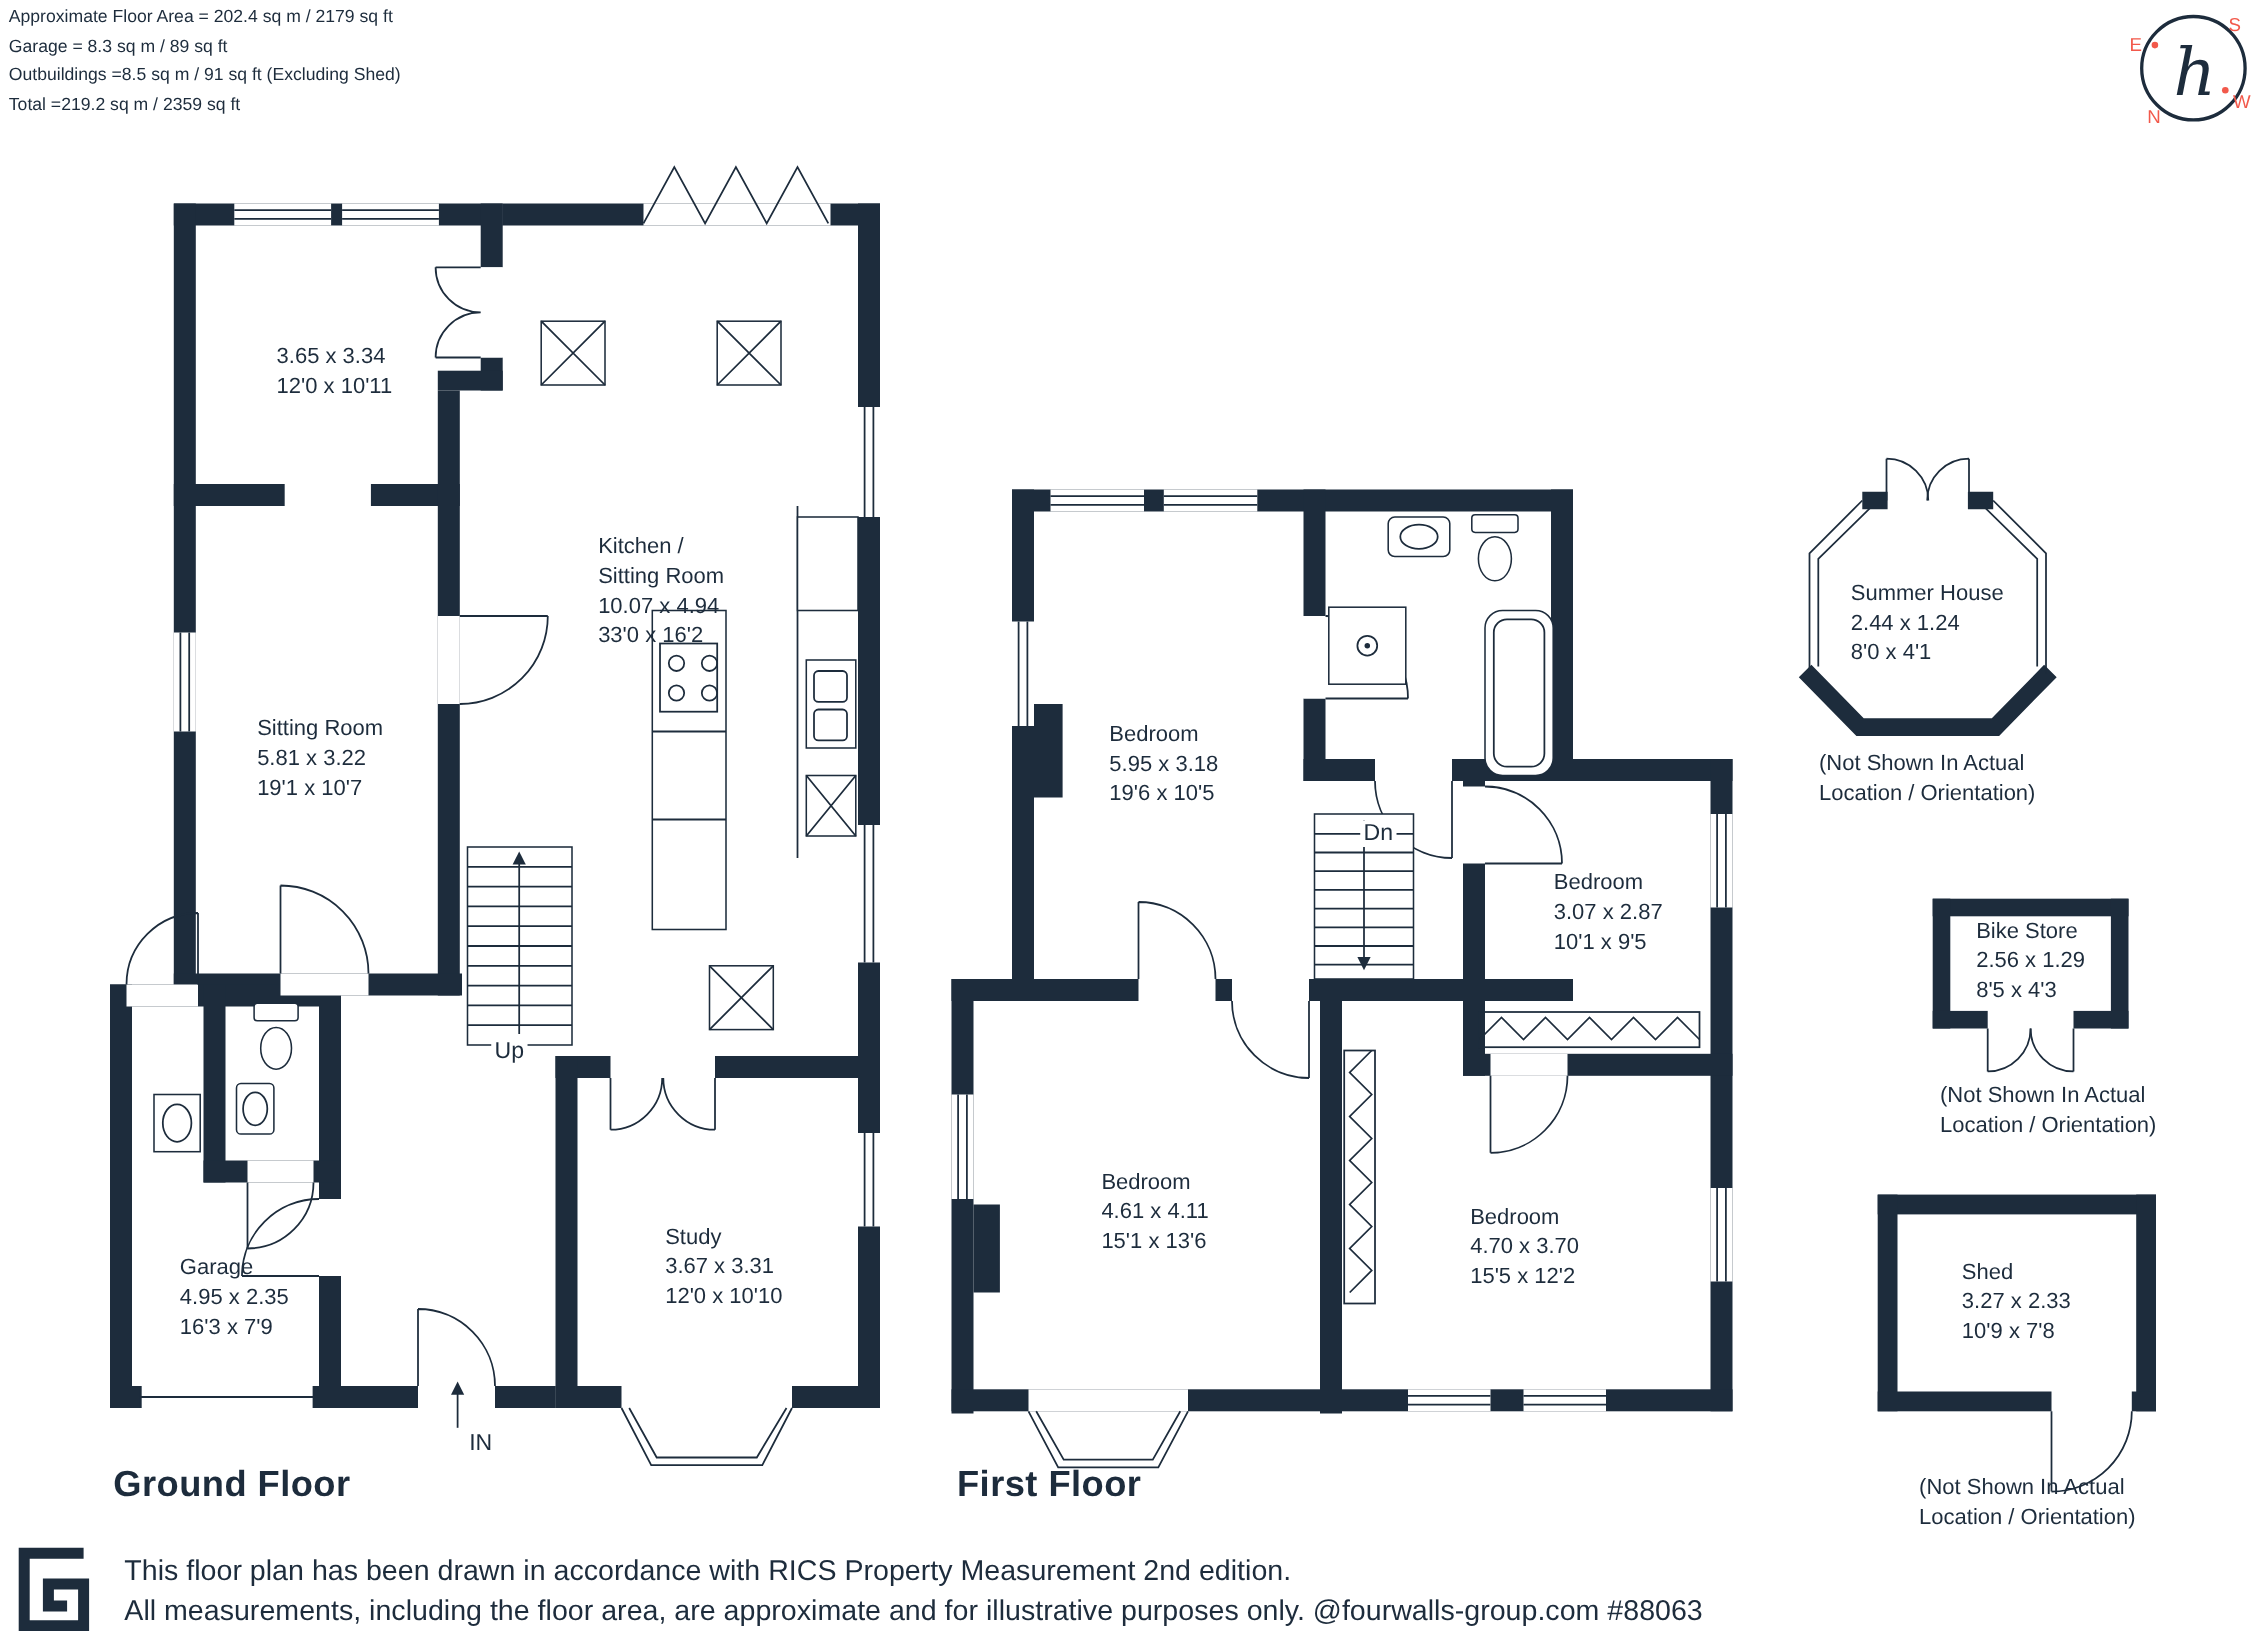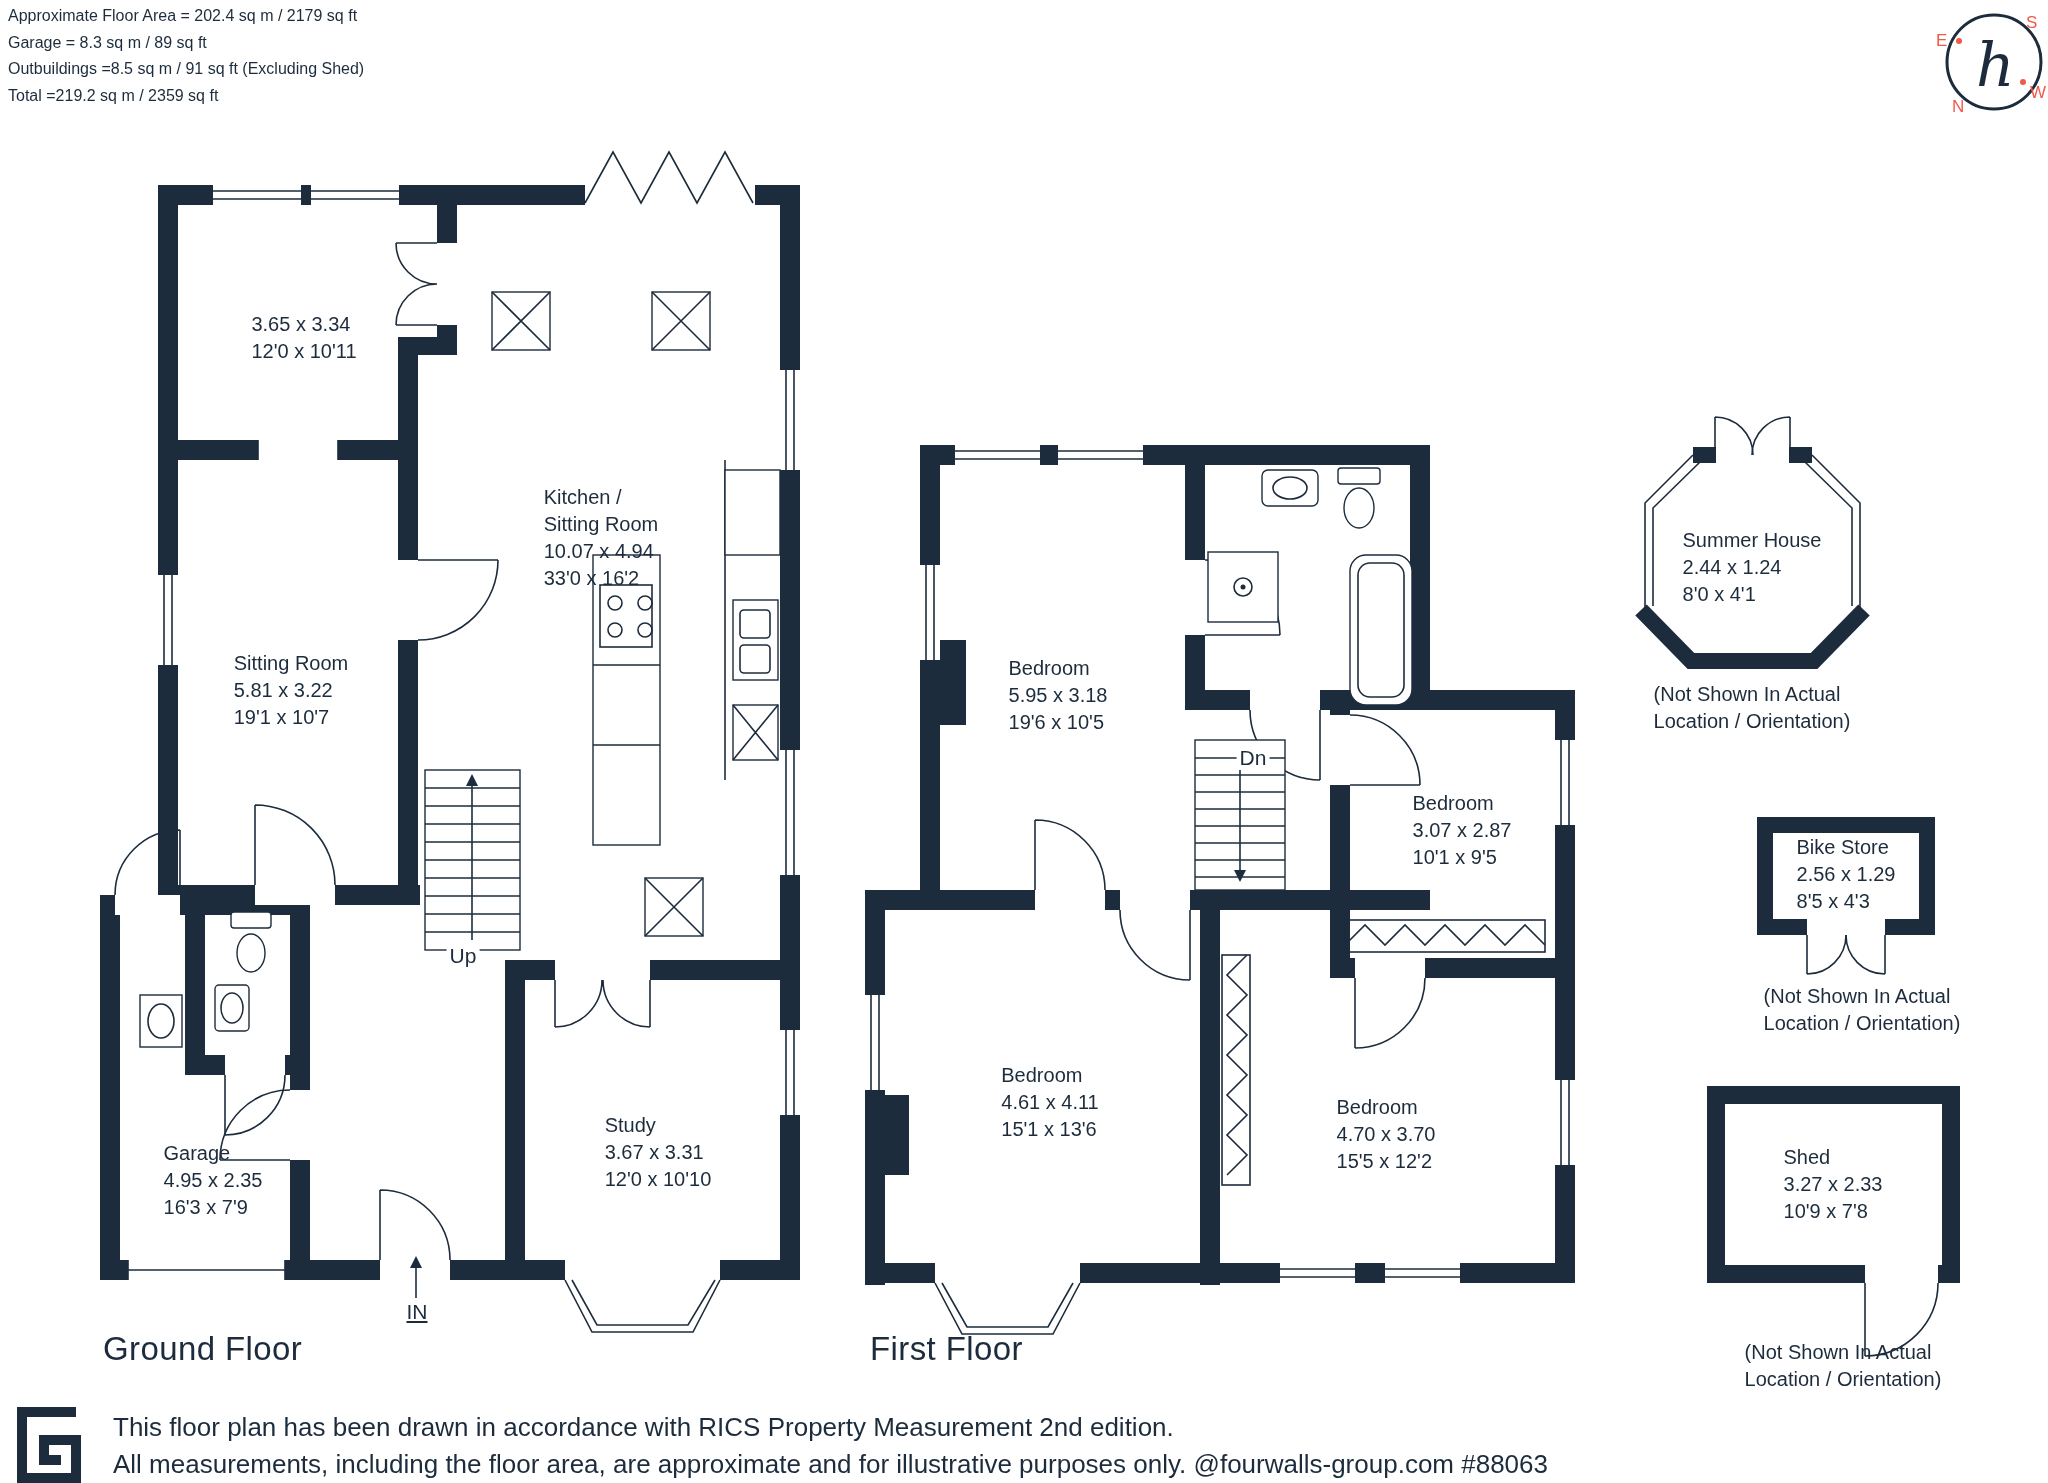--- a/index.html
+++ b/index.html
@@ -14,21 +14,21 @@
   .thick{stroke:#1d2c3c;stroke-width:16;fill:none;stroke-linejoin:miter;}
   .logopath{stroke:#1d2c3c;stroke-width:10;fill:none;}
   .cmpc{stroke:#1d2c3c;stroke-width:3;fill:#ffffff;}
   .reddot{fill:#f2594b;}
   
   .hdr{position:absolute;left:8px;top:3px;font-size:16px;line-height:26.5px;}
   .lbl{position:absolute;transform:translate(-50%,-50%);
        font-size:20px;line-height:27px;white-space:nowrap;}
   .tag{position:absolute;transform:translate(-50%,-50%);font-size:21px;
        background:#fff;padding:0 3px;white-space:nowrap;text-align:center;}
-  .title{position:absolute;font-size:33px;font-weight:400;letter-spacing:.4px;}
+  .title{position:absolute;font-size:33px;font-weight:700;letter-spacing:.4px;}
   .ftr{position:absolute;left:113px;font-size:26px;white-space:nowrap;}
 </style>
 </head>
 <body>
 
 <div id="page">
 
 <svg id="plan" width="2048" height="1483" viewBox="0 0 2048 1483">
 
   <g>
@@ -338,21 +338,21 @@
   <div>Garage</div>
   <div>4.95 x 2.35</div>
   <div>16'3 x 7'9</div>
 </div>
 <div class="lbl" style="left:658px;top:1152px;">
   <div>Study</div>
   <div>3.67 x 3.31</div>
   <div>12'0 x 10'10</div>
 </div>
 <div class="tag" style="left:463px;top:956px;">Up</div>
-<div class="tag" style="left:417px;top:1312px;text-decoration:underline;">IN</div>
+<div class="tag" style="left:437px;top:1312px;">IN</div>
 <div class="title" style="left:103px;top:1330px;">Ground Floor</div>
 
 <div class="lbl" style="left:1058px;top:695px;">
   <div>Bedroom</div>
   <div>5.95 x 3.18</div>
   <div>19'6 x 10'5</div>
 </div>
 <div class="lbl" style="left:1462px;top:830px;">
   <div>Bedroom</div>
   <div>3.07 x 2.87</div>

